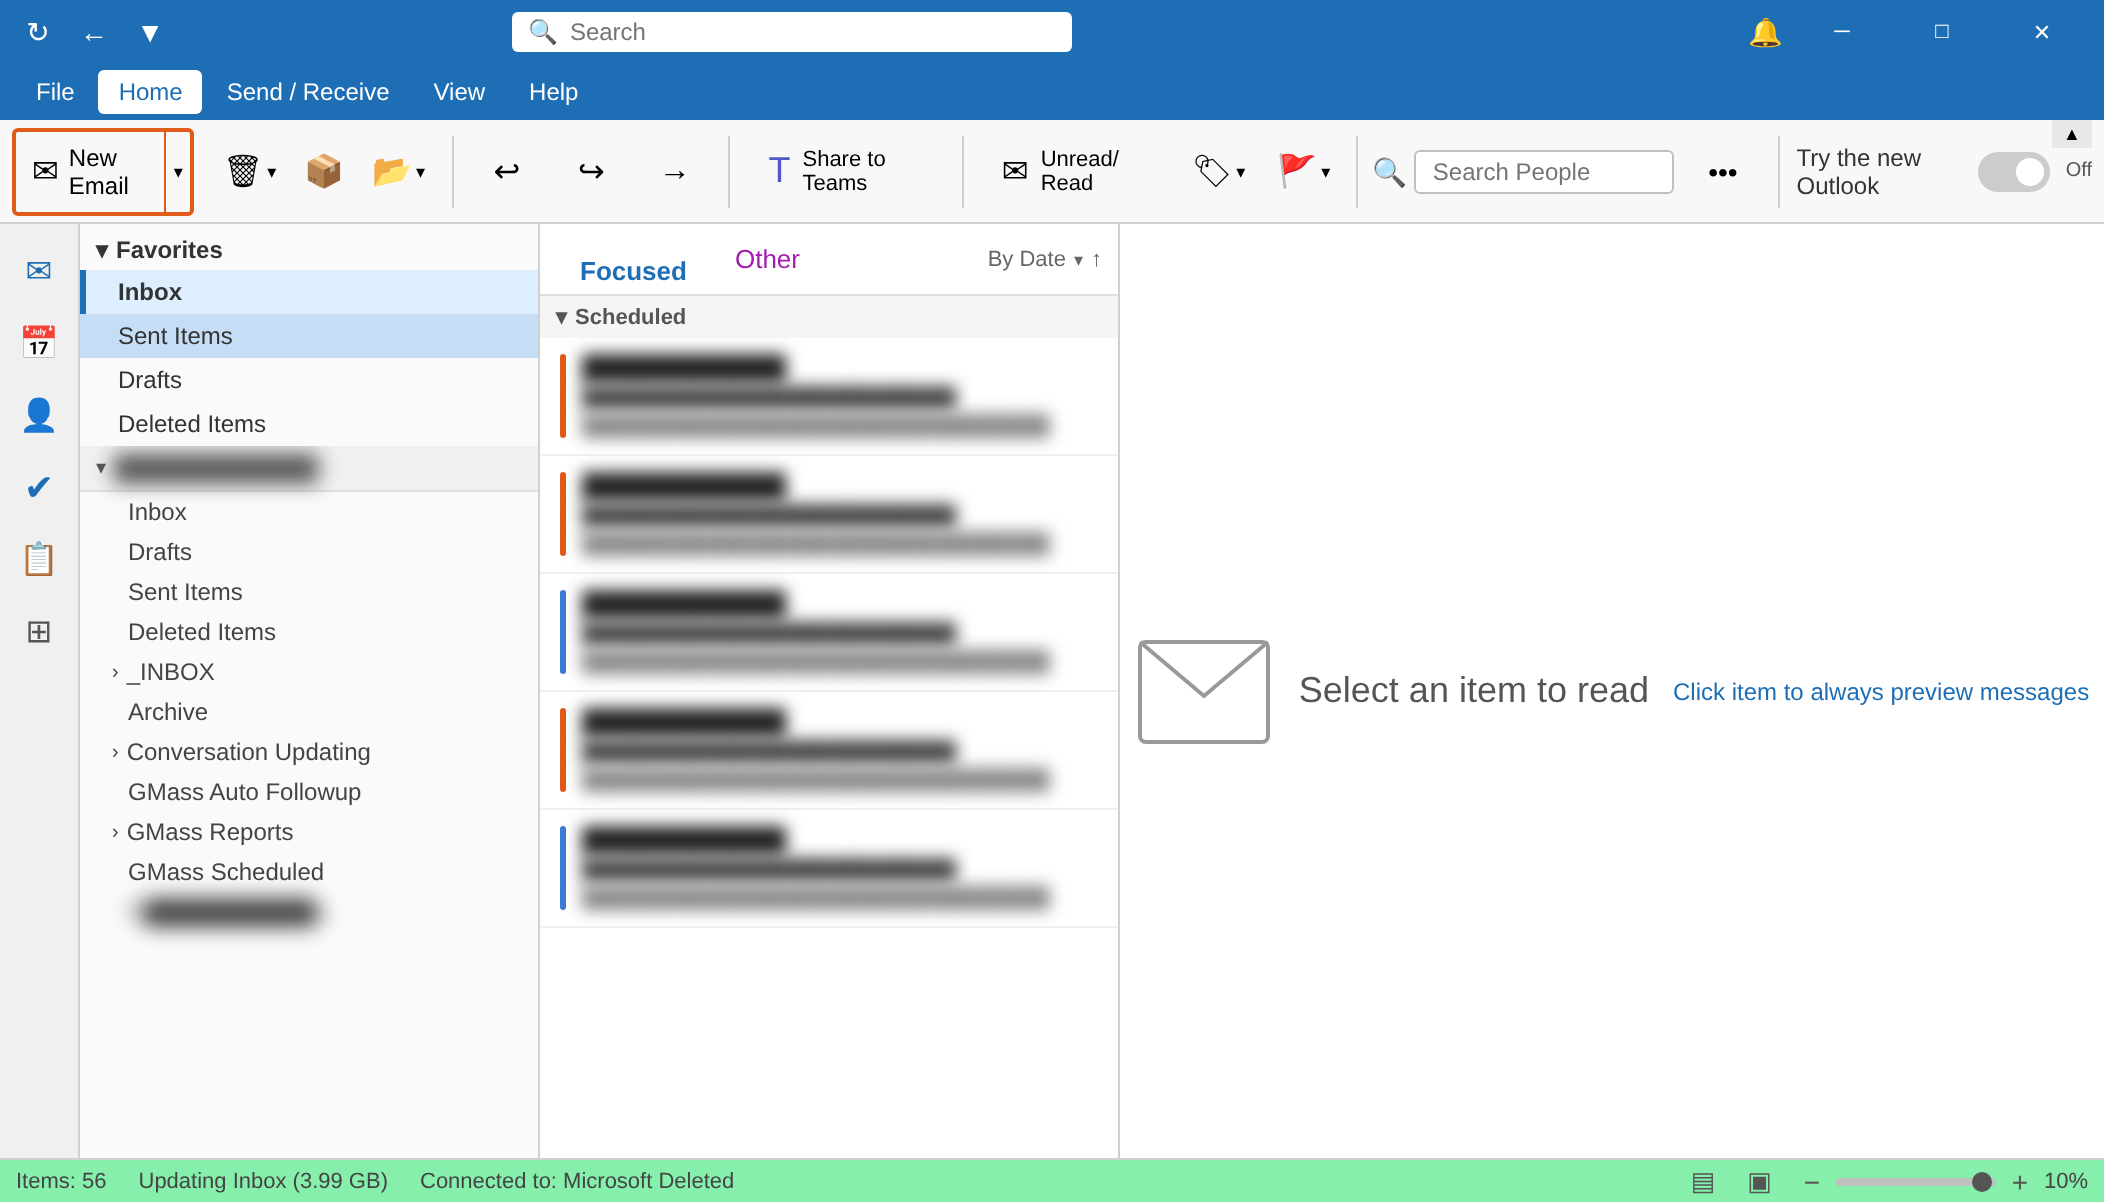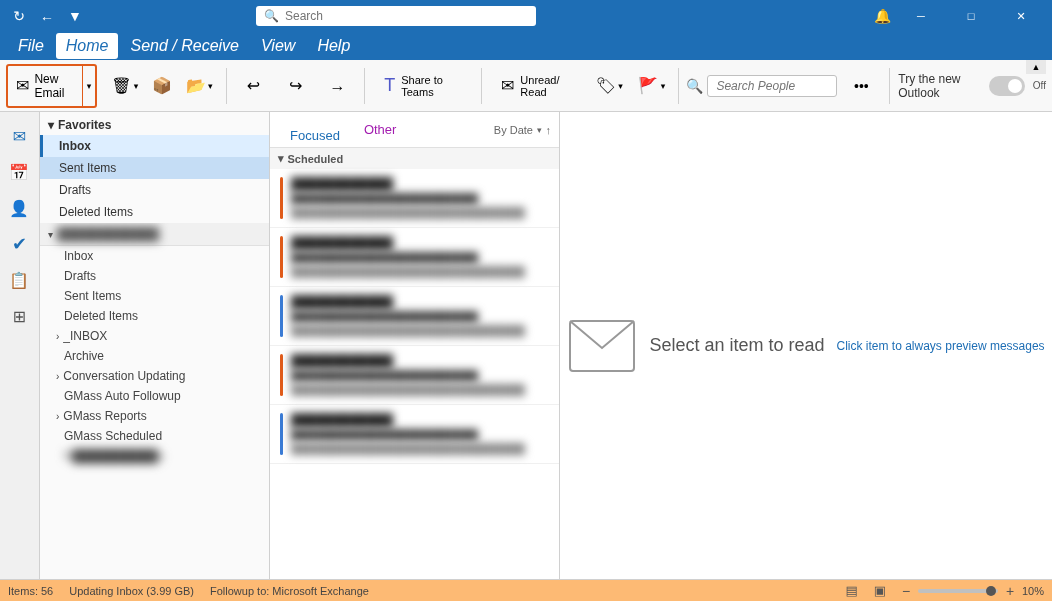--- a/index.html
+++ b/index.html
@@ -49,24 +49,23 @@
       height: 28px;
       background: #1e6eb5;
       display: flex;
       align-items: center;
       padding: 0 8px;
       gap: 2px;
     }
     .menu-item {
       padding: 4px 10px;
       color: white;
-      font-size: 16px;
+      font-size: 12px;
       cursor: pointer;
       border-radius: 3px;
-      font-style: italic;
     }
     .menu-item.active { background: white; color: #1e6eb5; }
 
     
     .ribbon {
       height: 52px;
       background: #f8f8f8;
       border-bottom: 1px solid #d0d0d0;
       display: flex;
       align-items: center;
@@ -117,21 +116,20 @@
       font-size: 9px;
     }
 
     .search-people-input {
       border: 1px solid #c0c0c0;
       border-radius: 3px;
       padding: 3px 8px;
       font-size: 12px;
       width: 130px;
       outline: none;
-      font-style: italic;
     }
     .ribbon-right { margin-left: auto; display: flex; align-items: center; gap: 6px; }
 
     .try-new-outlook {
       display: flex; align-items: center; gap: 6px;
       font-size: 12px; color: #333;
     }
     .toggle-switch {
       width: 44px; height: 20px;
       background: #ccc;
@@ -247,21 +245,21 @@
       padding: 8px 12px;
       cursor: pointer;
       font-size: 13px;
       color: #a21caf;
       border-bottom: 2px solid transparent;
       margin-bottom: -1px;
     }
     .email-tab.active {
       color: #1e6eb5;
       border-bottom: 2px solid #14b8a6;
-      font-weight: 400;
+      font-weight: 700;
       margin-top: 12px;
     }
     .email-list-sort {
       margin-left: auto;
       display: flex; align-items: center; gap: 4px;
       font-size: 11px; color: #666; cursor: pointer;
     }
     .email-list-body {
       flex: 1; overflow-y: auto; overflow-x: hidden;
     }
@@ -307,21 +305,21 @@
     .reading-pane-title {
       font-size: 18px; color: #555; font-weight: 300;
     }
     .reading-pane-link {
       font-size: 12px; color: #1e6eb5; cursor: pointer; text-decoration: none;
     }
 
     
     .status-bar {
       height: 22px;
-      background: #fdba74;
+      background: #86efac;
       border-top: 1px solid #d0d0d0;
       display: flex;
       align-items: center;
       padding: 0 8px;
       font-size: 11px;
       color: #444;
       gap: 0;
     }
     .status-left { flex: 1; display: flex; align-items: center; gap: 16px; }
     .status-right { display: flex; align-items: center; gap: 8px; }
@@ -604,21 +602,21 @@
       <a class="reading-pane-link" href="#">Click item to always preview messages</a>
     </div>
   </div>
 
 </div>
 
 <div class="status-bar">
   <div class="status-left">
     <span>Items: 56</span>
     <span>Updating Inbox (3.99 GB)</span>
-    <span>Followup to: Microsoft Exchange</span>
+    <span>Connected to: Microsoft Deleted</span>
   </div>
   <div class="status-right">
     <div class="view-btn">▤</div>
     <div class="view-btn">▣</div>
     <div class="zoom-controls">
       <span class="zoom-btn">−</span>
       <div class="zoom-slider">
         <div class="zoom-slider-thumb"></div>
       </div>
       <span class="zoom-btn">+</span>

